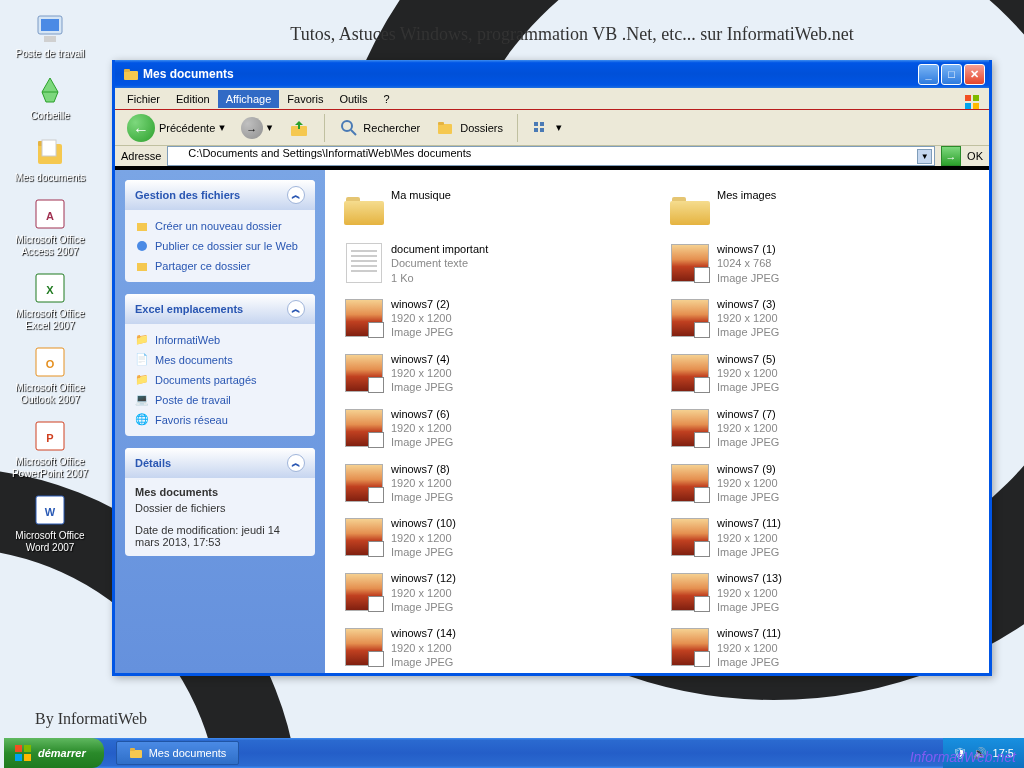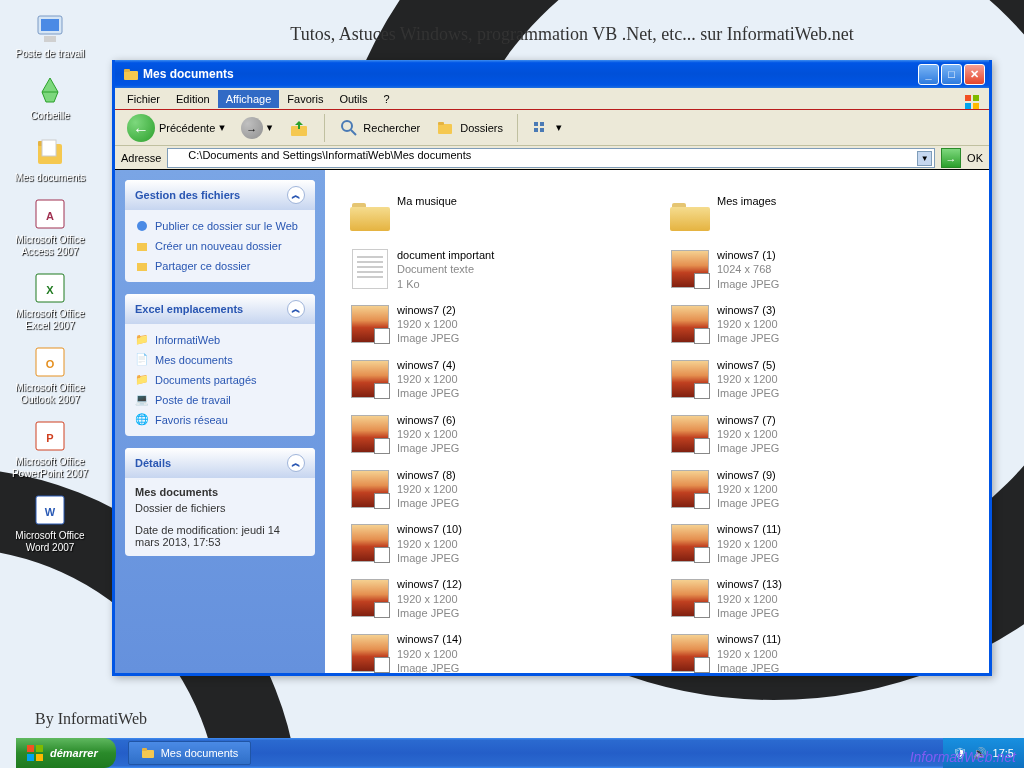--- a/index.html
+++ b/index.html
@@ -23,47 +23,47 @@
 .tbtn-close{background:linear-gradient(180deg,#f5a095,#e5462b);color:#fff}
 .menubar{height:22px;background:#ece9d8;display:flex;align-items:center;padding:0 4px;border-bottom:1px solid #b91c1c;position:relative}
 .menubar span{padding:3px 8px;cursor:pointer}
 .menubar .active{background:#316ac5;color:#fff}
 .xp-logo{position:absolute;right:6px;width:28px;height:18px}
 .toolbar{height:36px;background:#ece9d8;display:flex;align-items:center;padding:0 6px;gap:4px;border-bottom:1px solid #c0c0a0}
 .tool-btn{display:flex;align-items:center;gap:4px;padding:4px 6px;border-radius:3px;cursor:pointer}
 .nav-back{width:28px;height:28px;border-radius:50%;background:radial-gradient(circle at 30% 30%,#7dd87d,#2ca02c);display:flex;align-items:center;justify-content:center;color:#fff;font-size:16px}
 .nav-fwd{width:22px;height:22px;border-radius:50%;background:radial-gradient(circle at 30% 30%,#c0c0c0,#909090);display:flex;align-items:center;justify-content:center}
 .sep{width:1px;height:28px;background:#c0c0a0;margin:0 4px}
-.addrbar{height:24px;background:#ece9d8;display:flex;align-items:center;padding:0 6px;gap:6px;border-bottom:1px solid #000000}
+.addrbar{height:24px;background:#ece9d8;display:flex;align-items:center;padding:0 6px;gap:6px;border-bottom:4px solid #000000}
 .addr-input{flex:1;height:20px;border:1px solid #7f9db9;background:#fff;padding:0 20px 0 20px;position:relative}
 .addr-dd{position:absolute;right:2px;top:2px;width:15px;height:15px;background:#c5d7ef;border:1px solid #7f9db9;display:flex;align-items:center;justify-content:center;font-size:8px}
 .go-btn{width:20px;height:20px;background:linear-gradient(180deg,#7dd87d,#2ca02c);display:flex;align-items:center;justify-content:center;color:#fff;border:1px solid #2a8a2a}
 .content{flex:1;display:flex;overflow:hidden}
 .sidebar{width:210px;background:linear-gradient(180deg,#7aa5e5 0%,#6591dd 100%);padding:10px;overflow-y:auto;display:flex;flex-direction:column;gap:12px}
 .panel{background:#eff3fb;border-radius:4px;overflow:hidden}
 .panel-hdr{background:linear-gradient(180deg,#fff,#c6d5f0);padding:6px 10px;display:flex;justify-content:space-between;align-items:center;color:#2956b2;font-weight:700;cursor:pointer}
 .panel-body{padding:6px 10px}
 .panel-item{display:flex;align-items:center;gap:6px;padding:3px 0;color:#2956b2;cursor:pointer}
 .panel-detail{padding:2px 0;color:#333}
 .panel-detail strong{font-weight:700}
 .collapse-btn{width:18px;height:18px;border:1px solid #a0b5da;border-radius:50%;background:#fff;display:flex;align-items:center;justify-content:center;font-size:9px;color:#2956b2}
-.files{flex:1;background:#fff;overflow-y:auto;padding:22px;display:grid;grid-template-columns:1fr 1fr;align-content:start;gap:8px 20px}
+.files{flex:1;background:#fff;overflow-y:auto;padding:16px;display:grid;grid-template-columns:1fr 1fr;align-content:start;gap:8px 20px}
 .file-item{display:flex;align-items:flex-start;gap:6px;cursor:pointer;padding:2px}
 .file-thumb{width:42px;height:42px;flex-shrink:0;display:flex;align-items:center;justify-content:center}
 .file-info{display:flex;flex-direction:column;line-height:1.3}
 .file-name{color:#000}
 .file-meta{color:#888}
 .folder-icon{width:40px;height:32px;position:relative}
 .folder-icon::before{content:"";position:absolute;left:2px;top:4px;width:14px;height:6px;background:#e5c572;border-radius:2px 2px 0 0}
 .folder-icon::after{content:"";position:absolute;left:0;top:8px;width:40px;height:24px;background:linear-gradient(180deg,#f5dc8e,#e5b340);border-radius:2px}
 .txt-icon{width:36px;height:40px;background:#fff;border:1px solid #ccc;position:relative}
 .txt-icon::before{content:"";position:absolute;left:4px;top:6px;right:4px;height:2px;background:#ccc;box-shadow:0 5px #ccc,0 10px #ccc,0 15px #ccc,0 20px #ccc}
 .img-thumb{width:38px;height:38px;border:1px solid #b0b0b0;background:linear-gradient(180deg,#f5d090 0%,#e59050 40%,#c04020 60%,#802010 100%);position:relative}
 .img-thumb::after{content:"";position:absolute;right:-2px;bottom:-2px;width:14px;height:14px;background:#fff;border:1px solid #888}
-.taskbar{position:absolute;bottom:0;left:16px;right:0;height:30px;background:linear-gradient(180deg,#3f8cf3 0%,#2b6ad0 8%,#245ec8 50%,#2b6ad0 92%,#3f8cf3 100%);display:flex;align-items:center}
+.taskbar{position:absolute;bottom:0;left:4px;right:0;height:30px;background:linear-gradient(180deg,#3f8cf3 0%,#2b6ad0 8%,#245ec8 50%,#2b6ad0 92%,#3f8cf3 100%);display:flex;align-items:center}
 .start-btn{height:30px;padding:0 18px 0 10px;background:linear-gradient(180deg,#5fb85f 0%,#2a8a2a 50%,#1f7a1f 100%);border-radius:0 12px 12px 0;display:flex;align-items:center;gap:6px;color:#fff;font-weight:700;font-style:italic;font-size:14px;cursor:pointer}
 .task-item{height:24px;margin-left:12px;padding:0 12px;background:linear-gradient(180deg,#4a8ae5,#2f6fc8);border:1px solid #2055a5;border-radius:2px;display:flex;align-items:center;gap:6px;color:#fff;cursor:pointer}
 .tray{margin-left:auto;height:30px;padding:0 10px;background:linear-gradient(180deg,#1890e0,#0f70c0);display:flex;align-items:center;gap:6px;color:#fff;font-size:10px}
 .watermark{position:absolute;right:8px;bottom:3px;color:#8b5cf6;font-style:italic;font-size:14px;opacity:.9}
 .pi{width:14px;height:14px;display:inline-block}
 svg{display:block}
 </style>
 </head>
 <body>
 
@@ -241,32 +241,32 @@
     <div class="sidebar">
       <div class="panel">
         <div class="panel-hdr">
           <span>Gestion des fichiers</span>
           <div class="collapse-btn">︽</div>
         </div>
         <div class="panel-body" id="p1-body">
             <div class="panel-item">
               <span class="pi">
                 <svg width="14" height="14">
+                  <rect x="2" y="4" width="10" height="8" fill="#f5c850"></rect>
+                </svg>
+              </span>
+              <span>Créer un nouveau dossier</span>
+            </div>
+            <div class="panel-item">
+              <span class="pi">
+                <svg width="14" height="14">
                   <circle cx="7" cy="7" r="5" fill="#4a8ae5"></circle>
                 </svg>
               </span>
               <span>Publier ce dossier sur le Web</span>
-            </div>
-            <div class="panel-item">
-              <span class="pi">
-                <svg width="14" height="14">
-                  <rect x="2" y="4" width="10" height="8" fill="#f5c850"></rect>
-                </svg>
-              </span>
-              <span>Créer un nouveau dossier</span>
             </div>
             <div class="panel-item">
               <span class="pi">
                 <svg width="14" height="14">
                   <rect x="2" y="4" width="10" height="8" fill="#f5c850"></rect>
                 </svg>
               </span>
               <span>Partager ce dossier</span>
             </div>
           </div>

